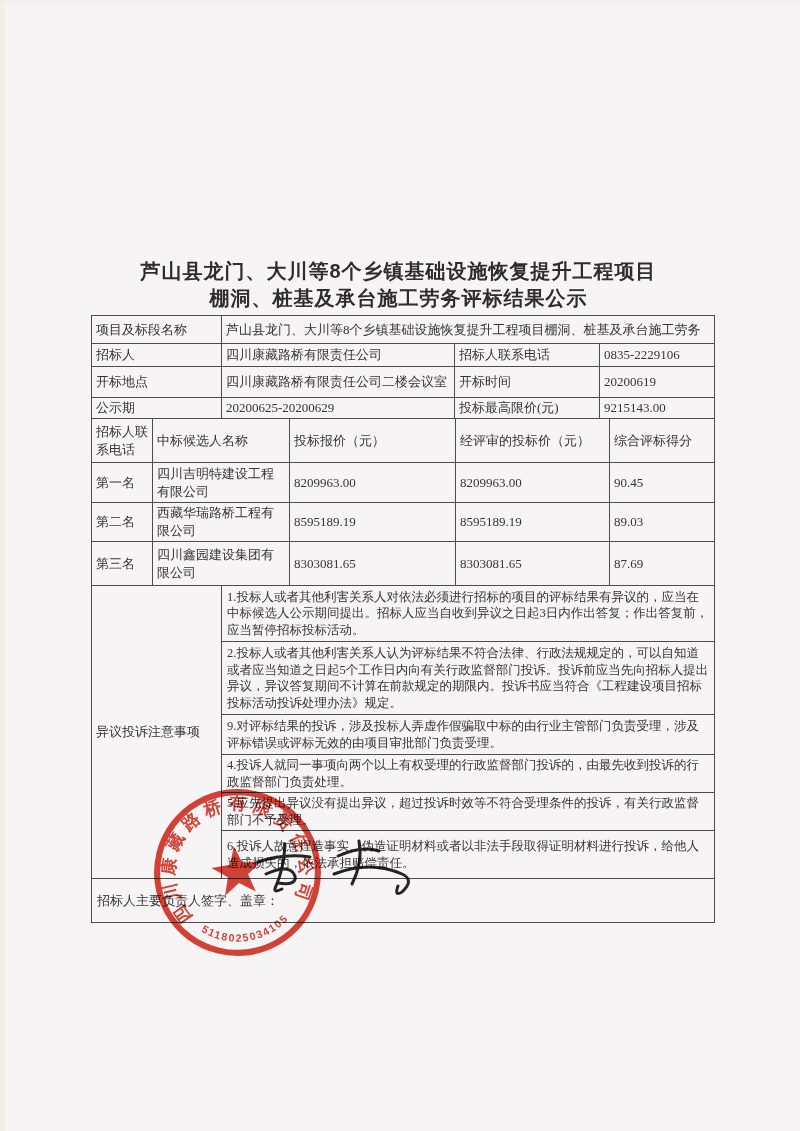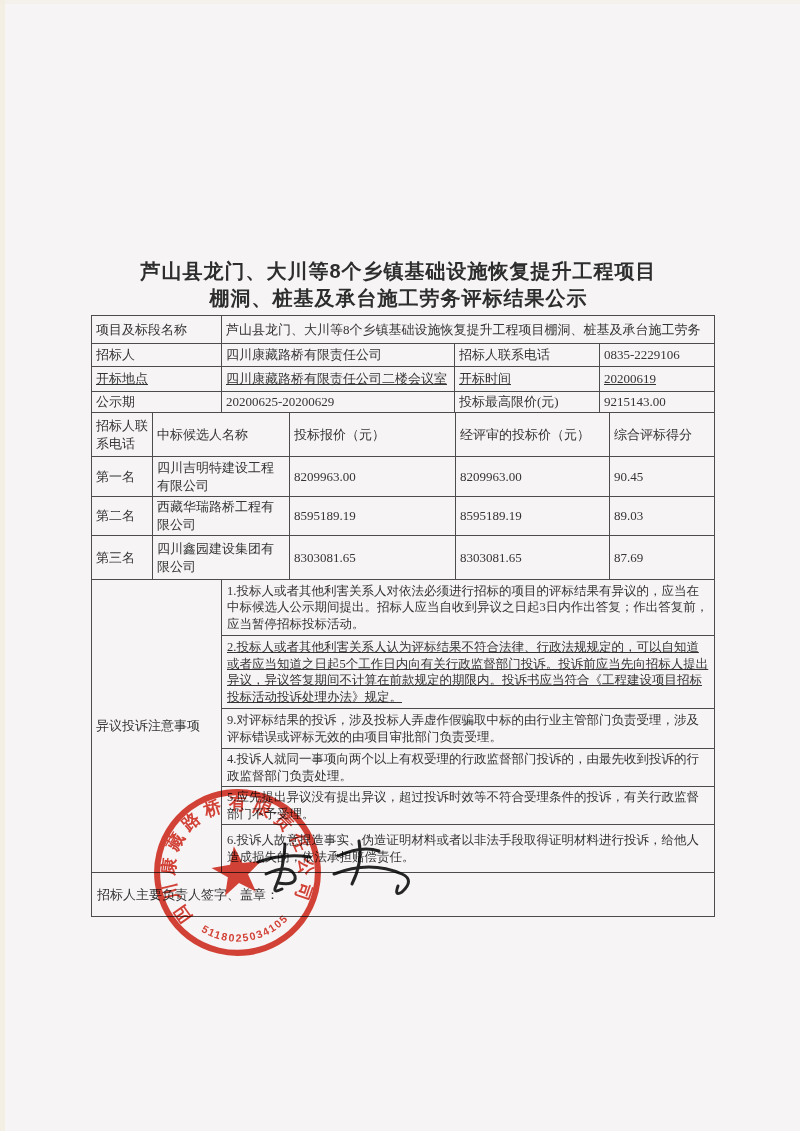--- a/index.html
+++ b/index.html
@@ -35,29 +35,29 @@
   table { border-collapse: collapse; width: 623px; table-layout: fixed; }
   table + table { margin-top: -1px; }
   td, th {
     border: 1.4px solid #4c4c4c;
     font-size: 13px; font-weight: 400;
     text-align: left; vertical-align: middle;
     padding: 1px 4px;
     color: #343434;
     overflow: hidden;
   }
-  .h28 { height: 28px; } .h23 { height: 23px; } .h25 { height: 25px; text-decoration: underline; }
+  .h28 { height: 28px; } .h23 { height: 23px; } .h25 { height: 31px; }
   .h21 { height: 21px; } .h44 { height: 44px; } .h40 { height: 40px; }
   .h38 { height: 38px; }
 
   .notes-item {
     text-align: left; vertical-align: middle;
     font-size: 12.5px; line-height: 16.5px; padding: 2px 5px;
   }
-  .nh51 { height: 51px; } .nh68 { height: 68px; text-decoration: underline; } .nh35 { height: 35px; }
+  .nh51 { height: 51px; } .nh68 { height: 68px; } .nh35 { height: 35px; }
   .nh33 { height: 33px; } .nh43 { height: 43px; }
   .notes-label { font-size: 13px; }
   .sig-cell { text-align: left; padding-left: 5px; height: 41px; }
 
   :root { --seal-color: #d63426; }
   .seal {
     position: absolute; left: 151px; top: 786px;
     width: 173px; height: 173px;
     mix-blend-mode: multiply; opacity: .92;
     pointer-events: none;

